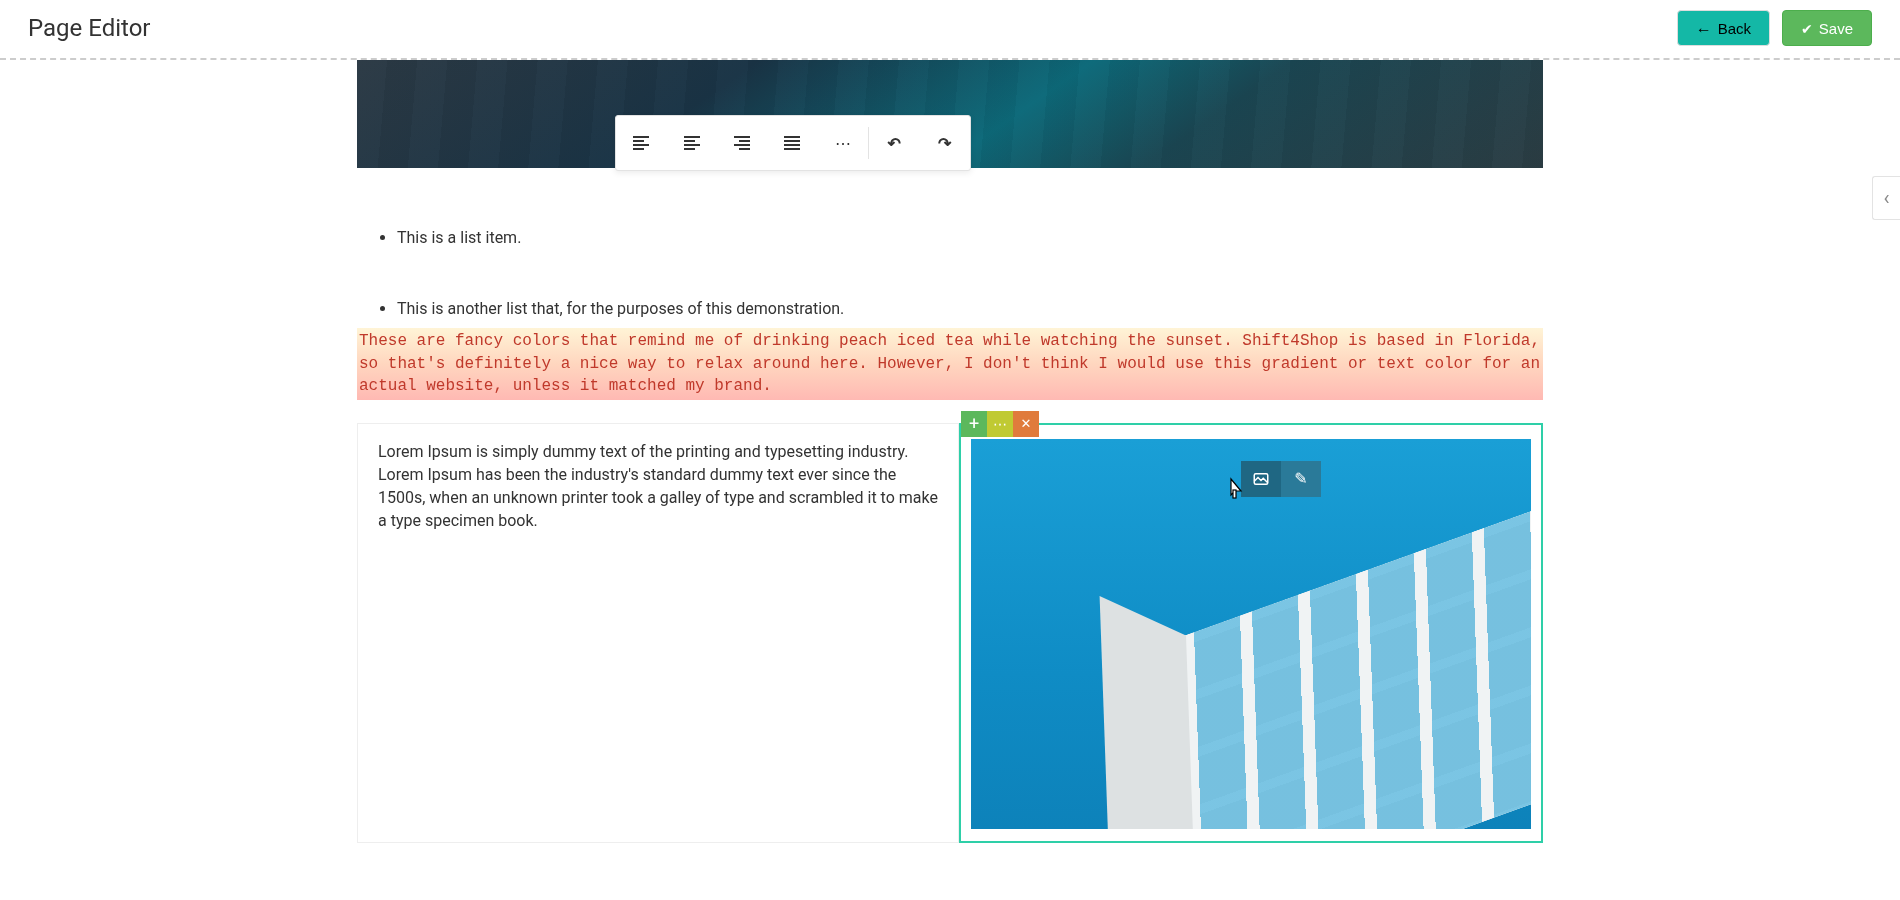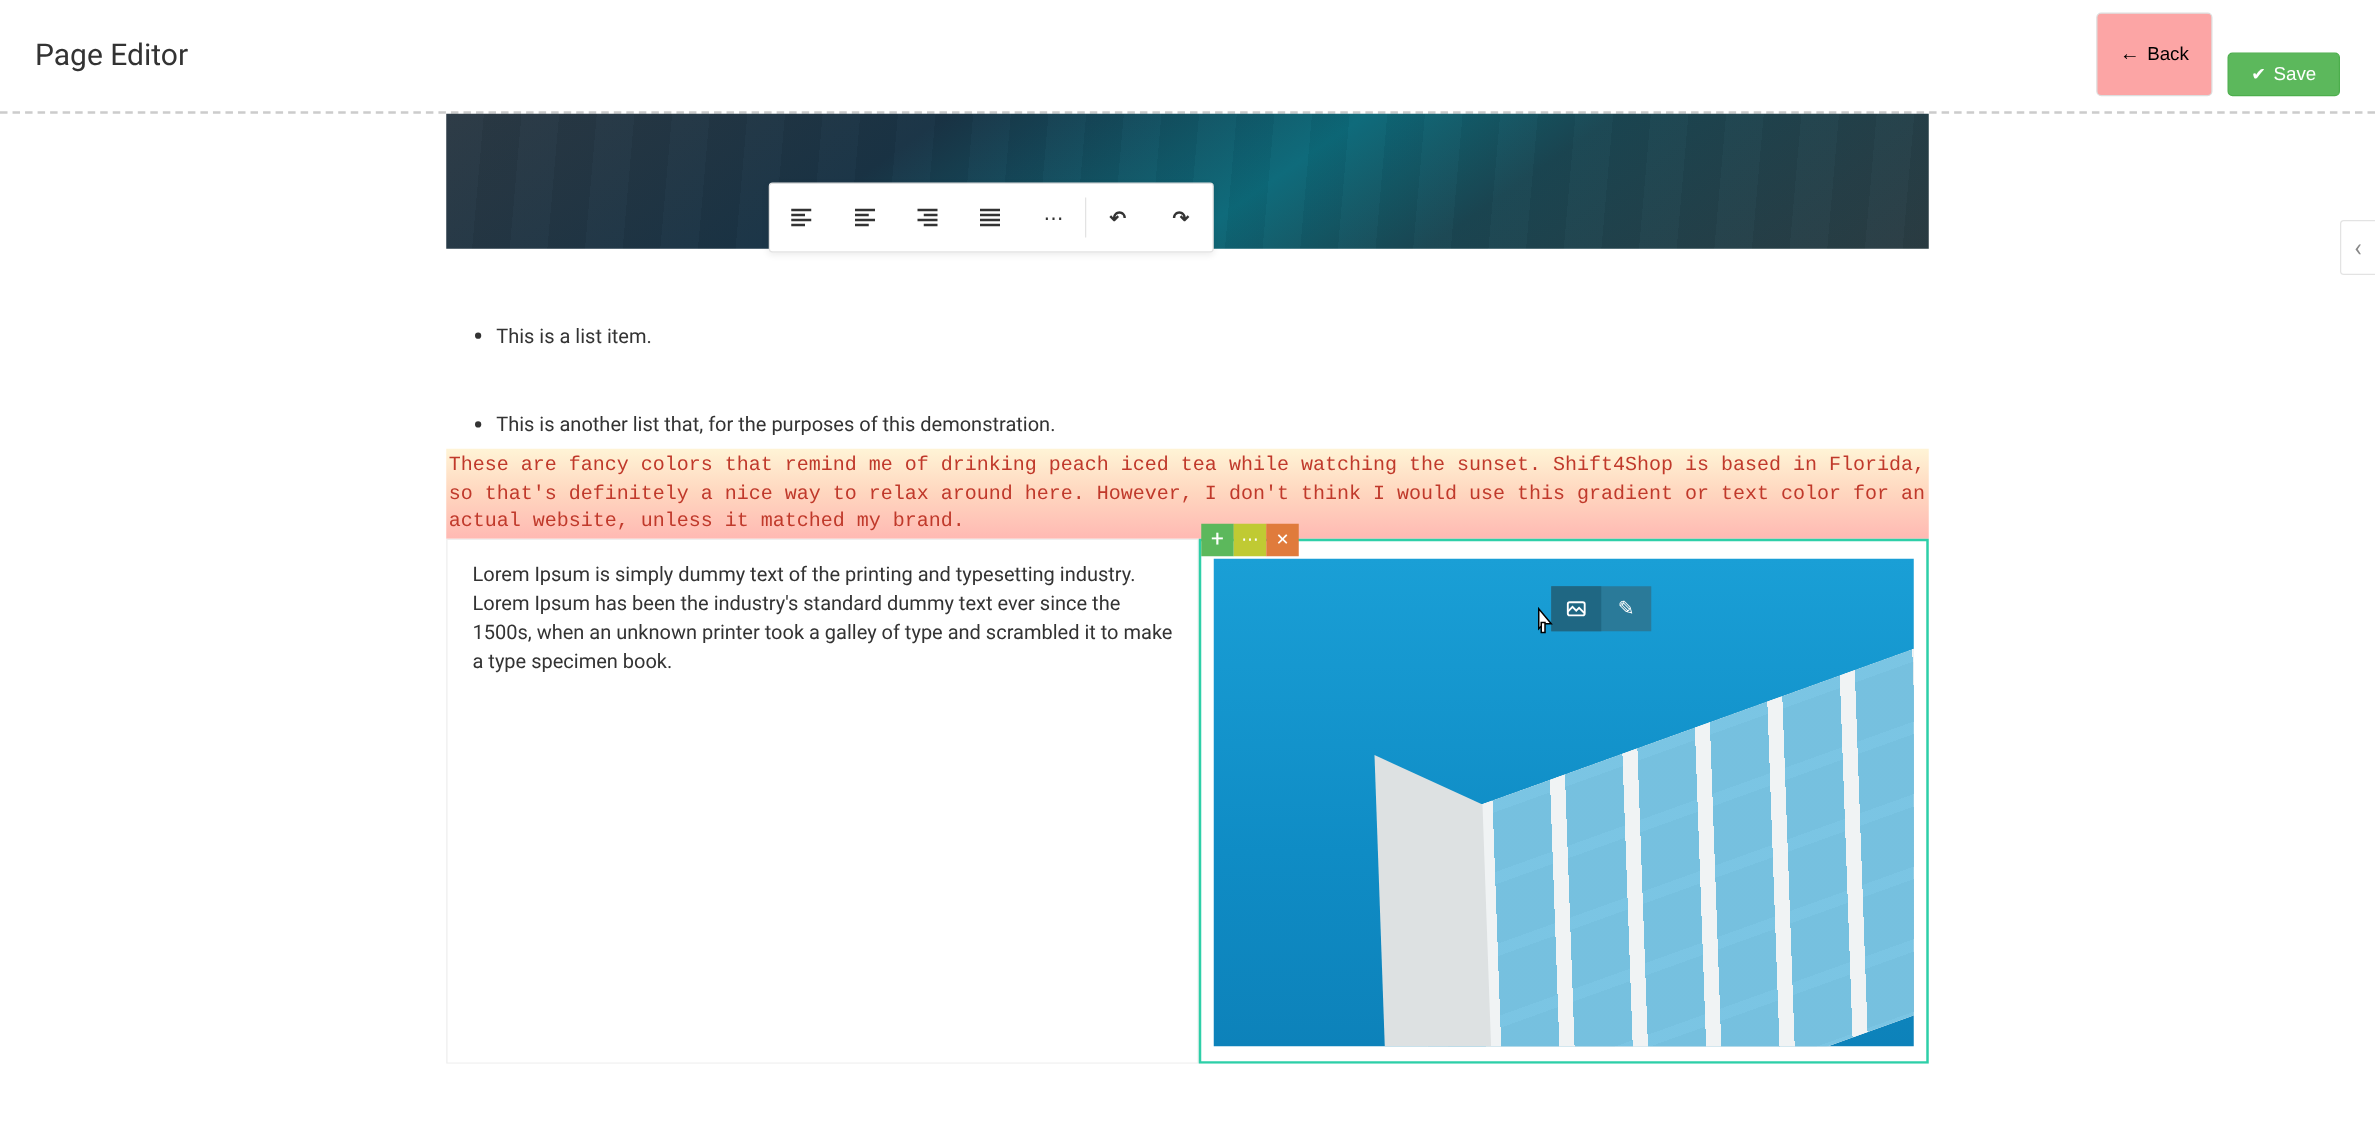--- a/index.html
+++ b/index.html
@@ -1,40 +1,40 @@
 <!DOCTYPE html>
 <html><head>
 <meta charset="utf-8">
 <style>
 * { box-sizing: border-box; margin: 0; padding: 0; }
 body { font-family: -apple-system, BlinkMacSystemFont, "Segoe UI", Roboto, Helvetica, Arial, sans-serif; background: #fff; color: #333; }
 
 .header { display: flex; align-items: center; justify-content: space-between; padding: 10px 28px; gap: 32px; }
 .header-title { font-size: 24px; font-weight: 400; color: #333; }
 .header-actions { display: flex; gap: 12px; }
-.btn { display: inline-flex; align-items: center; gap: 6px; padding: 8px 18px; border-radius: 4px; border: 1px solid #ddd; background: #fca5a5; font-size: 15px; cursor: pointer; }
-.btn-save { background: #5cb85c; border-color: #4cae4c; color: #fff; margin-top: 32px; }
+.btn { display: inline-flex; align-items: center; gap: 6px; padding: 8px 18px; border-radius: 4px; border: 1px solid #ddd; background: #14b8a6; font-size: 15px; cursor: pointer; }
+.btn-save { background: #5cb85c; border-color: #4cae4c; color: #fff; }
 .arrow-left-icon::before { content: "←"; font-size: 16px; }
 .check-icon::before { content: "✔"; font-size: 14px; }
 
 .dashed-divider { border-top: 2px dashed #ccc; margin-top: 2px; }
 
 .canvas-wrap { position: relative; width: 100%; }
 .canvas { width: 1186px; margin: 0 auto; position: relative; }
 
 .hero-img { width: 100%; height: 108px; background: linear-gradient(145deg, #2c3a45 0%, #1a3446 30%, #0d6a7a 55%, #1b4753 70%, #2c3d44 100%); background-blend-mode: multiply; position: relative; overflow: hidden; }
 .hero-img::after { content:""; position:absolute; inset:0; background: repeating-linear-gradient(95deg, rgba(255,255,255,0.02) 0 30px, rgba(0,0,0,0.08) 30px 60px); opacity:.5; }
 
 .list-block { padding: 10px 0 8px 30px; }
 .list-block ul { list-style: disc; padding-left: 10px; }
 .list-block li { font-size: 16px; color: #333; line-height: 1.45; margin-top: 48px; }
 
 .gradient-block { font-size: 16px; line-height: 1.4; padding: 2px 2px; color: #c0392b; background: linear-gradient(180deg, #fff4d6 0%, #ffd6bf 50%, #ffb9b3 100%); font-family: Liberation Mono, monospace; }
 
-.columns { display: flex; gap: 0; margin-top: 0; }
+.columns { display: flex; gap: 0; margin-top: 23px; }
 .col-left { flex: 1; border: 1px solid #eee; padding: 16px 20px; font-size: 16px; line-height: 1.45; color: #333; }
 
 .col-right { flex: 1; border: 2px solid #2ecfa8; position: relative; padding: 14px 10px 12px 10px; }
 
 .block-actions { position: absolute; top: -14px; left: 0; display: flex; }
 .block-action { width: 26px; height: 26px; display:flex; align-items:center; justify-content:center; color:#fff; font-size:14px; cursor:pointer; }
 .ba-add { background:#5cb85c; }
 .ba-more { background:#c0ca33; }
 .ba-close { background:#e07b3c; }
 

